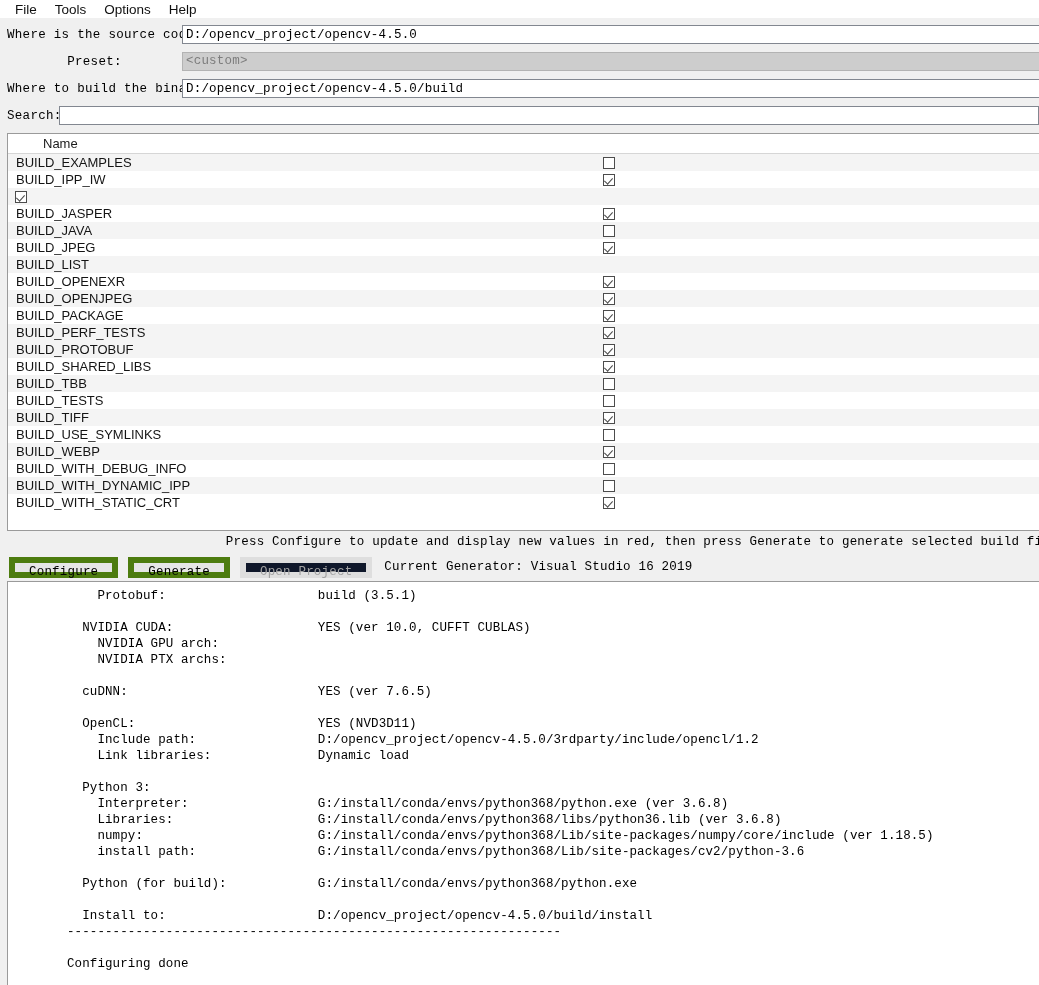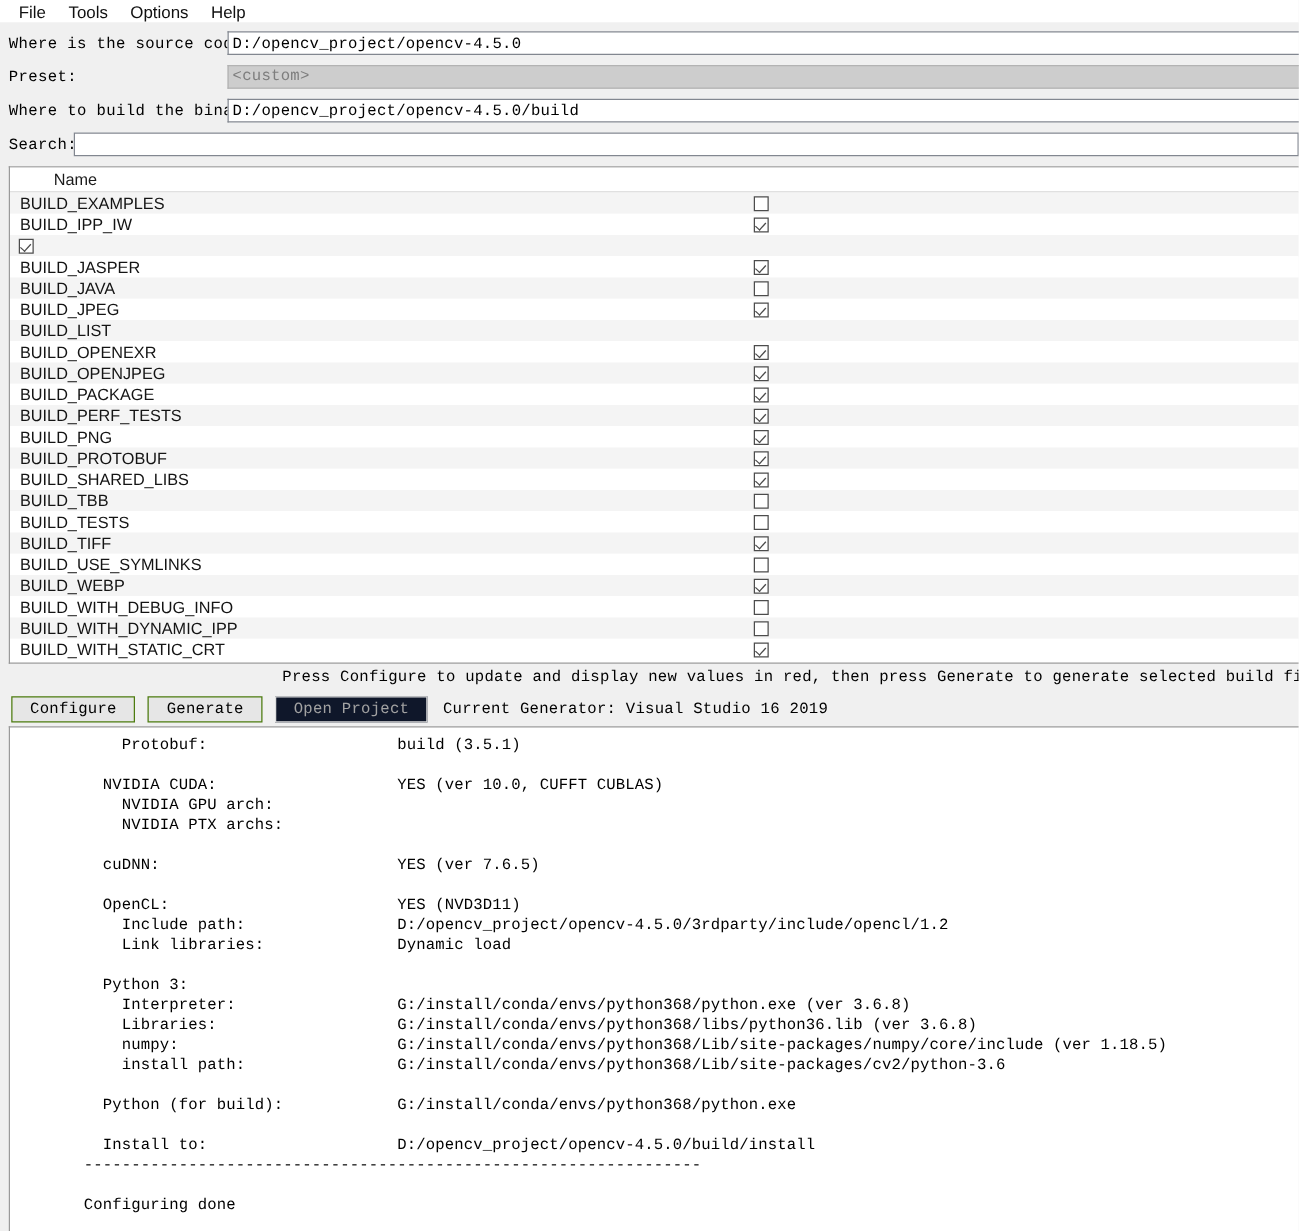--- a/index.html
+++ b/index.html
@@ -59,21 +59,21 @@
   }
   .form-label {
     font-family: "Liberation Mono", monospace;
     font-size: 12.5px;
     color: #000000;
     white-space: nowrap;
     letter-spacing: 0.3px;
     flex: 0 0 auto;
   }
   .lbl-src   { width: 175px; }
-  .lbl-pre   { width: 175px; }
+  .lbl-pre   { width: 175px; text-align: center; }
   .lbl-bin   { width: 175px; }
   .lbl-search{ width: 52px; }
 
   .field {
     flex: 1 1 auto;
     height: 19px;
     box-sizing: border-box;
     border: 1px solid #828790;
     background: #ffffff;
     font-family: "Liberation Mono", monospace;
@@ -204,21 +204,21 @@
     height: 28px;
     display: flex;
     align-items: center;
     padding-left: 9px;
   }
   .btn {
     font-family: "Liberation Mono", monospace;
     font-size: 12.5px;
     color: #000000;
     background: #e6e6e6;
-    border: 1px solid #4d7c0f;
+    border: 6px solid #4d7c0f;
     height: 21px;
     box-sizing: border-box;
     padding: 0 14px;
     margin-right: 10px;
     line-height: 19px;
     letter-spacing: 0.2px;
     white-space: nowrap;
     cursor: default;
   }
   .btn.disabled {
@@ -354,26 +354,20 @@
           <div class="td-value">
             <span class="cbx checked"></span>
           </div>
         </div>
         <div class="trow odd">
           <div class="td-name">BUILD_PERF_TESTS</div>
           <div class="td-value">
             <span class="cbx checked"></span>
           </div>
         </div>
-        <div class="trow even">
-          <div class="td-name">BUILD_PNG</div>
-          <div class="td-value">
-            <span class="cbx checked"></span>
-          </div>
-        </div>
         <div class="trow odd">
           <div class="td-name">BUILD_PROTOBUF</div>
           <div class="td-value">
             <span class="cbx checked"></span>
           </div>
         </div>
         <div class="trow even">
           <div class="td-name">BUILD_SHARED_LIBS</div>
           <div class="td-value">
             <span class="cbx checked"></span>

